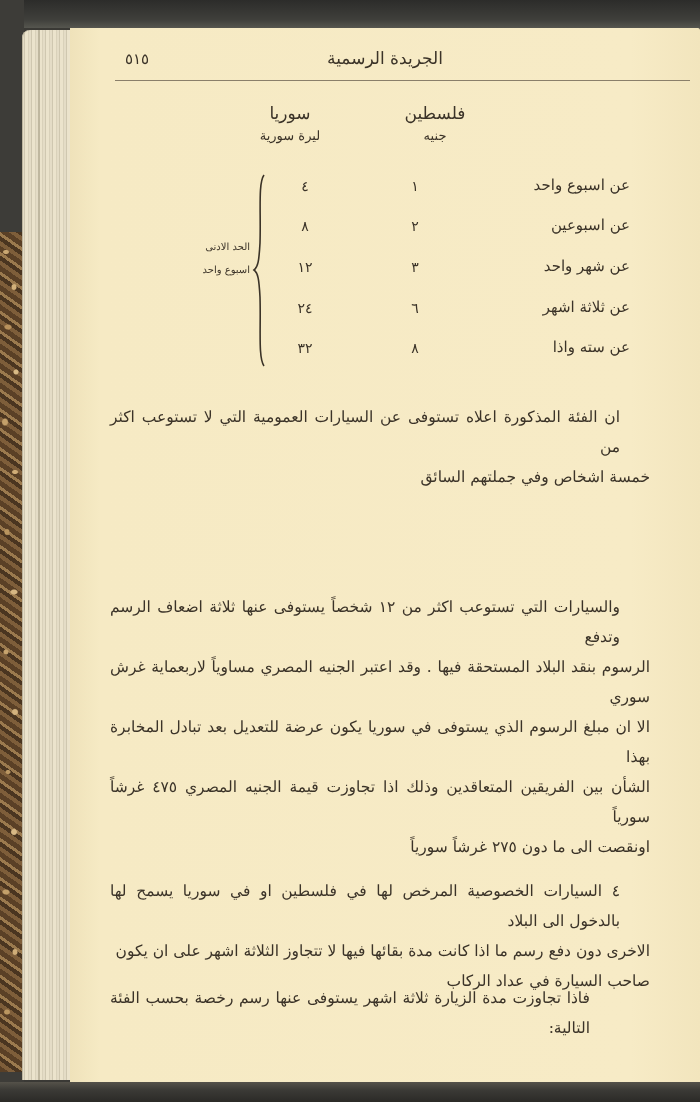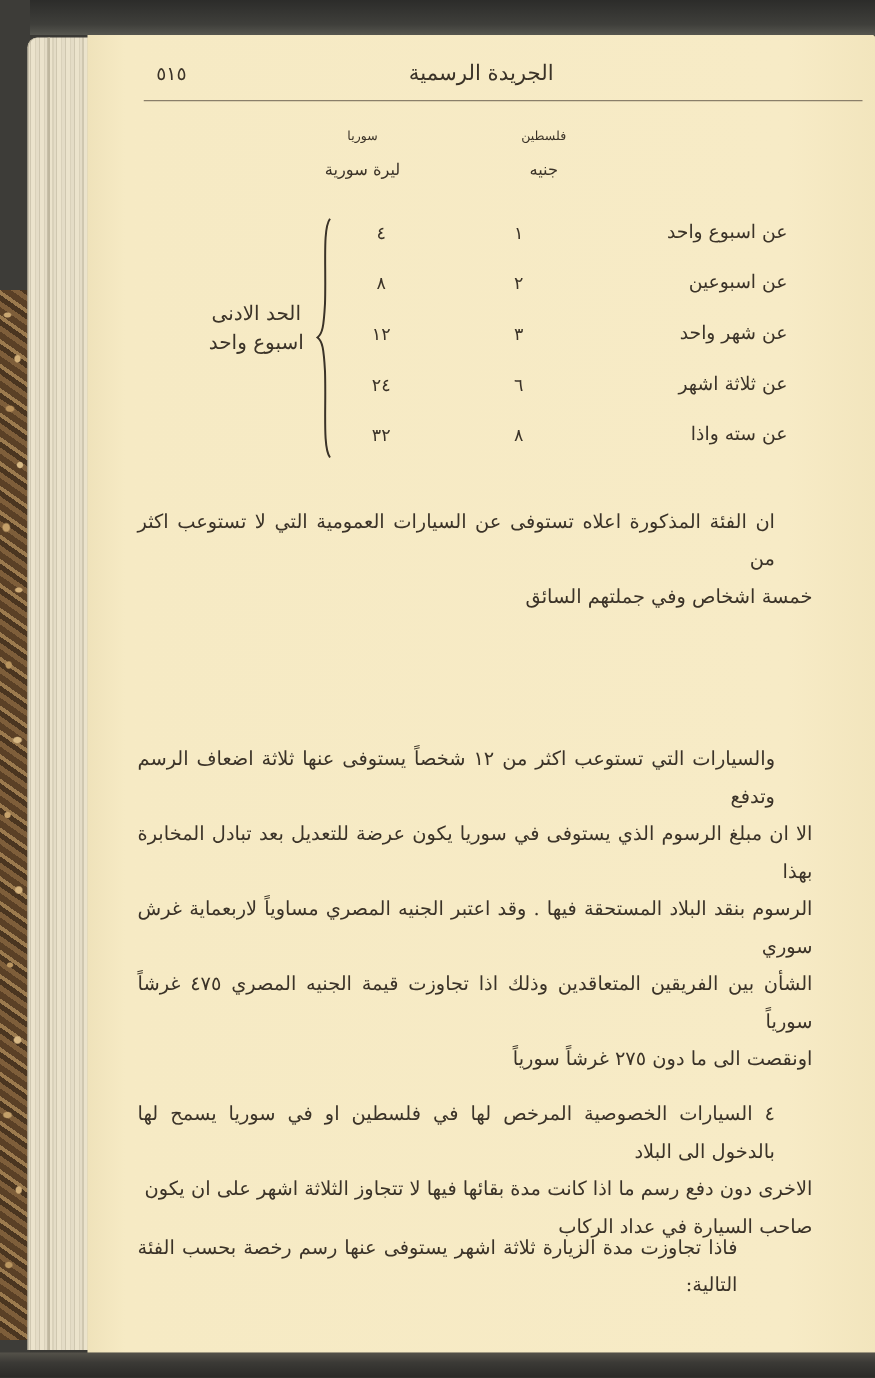--- a/index.html
+++ b/index.html
@@ -75,33 +75,33 @@
       text-align: center; font-size: 17px;
     }
     .page-number {
       position: absolute; top: 22px; left: 55px; font-size: 15px; direction: ltr;
     }
     .header-rule {
       position: absolute; top: 52px; left: 45px; width: 575px; height: 1px;
       background: #8a7f6a;
     }
     .col-head {
-      position: absolute; font-size: 10px; text-align: center; width: 120px;
+      position: absolute; font-size: 17px; text-align: center; width: 120px;
     }
     .row-label {
       position: absolute; right: 70px; font-size: 15px; white-space: nowrap;
     }
     .num {
       position: absolute; font-size: 14px; text-align: center; width: 40px; direction: rtl;
     }
     .brace {
       position: absolute; left: 182px; top: 145px; width: 16px; height: 195px;
     }
     .min-label {
-      position: absolute; font-size: 16px; white-space: nowrap; text-align: center; width: 90px;
+      position: absolute; font-size: 10px; white-space: nowrap; width: 90px;
     }
     .para {
       position: absolute; right: 50px; width: 540px;
       font-size: 15.5px; line-height: 30px; text-align: justify;
     }
     .para p { margin: 0; }
   </style>
 </head>
 <body>
 
@@ -159,22 +159,22 @@
     <div class="min-label" style="top:236px; left:90px;">اسبوع واحد</div>
 
     <div class="para" style="top:374px;">
       <p style="padding-right:30px;">ان الفئة المذكورة اعلاه تستوفى عن السيارات العمومية التي لا تستوعب اكثر من</p>
       <p>خمسة اشخاص وفي جملتهم السائق</p>
     </div>
 
 
     <div class="para" style="top:564px;">
       <p style="padding-right:30px;">والسيارات التي تستوعب اكثر من ١٢ شخصاً يستوفى عنها ثلاثة اضعاف الرسم وتدفع</p>
+      <p>الرسوم بنقد البلاد المستحقة فيها . وقد اعتبر الجنيه المصري مساوياً لاربعماية غرش سوري</p>
       <p>الا ان مبلغ الرسوم الذي يستوفى في سوريا يكون عرضة للتعديل بعد تبادل المخابرة بهذا</p>
-      <p>الرسوم بنقد البلاد المستحقة فيها . وقد اعتبر الجنيه المصري مساوياً لاربعماية غرش سوري</p>
       <p>الشأن بين الفريقين المتعاقدين وذلك اذا تجاوزت قيمة الجنيه المصري ٤٧٥ غرشاً سورياً</p>
       <p>اونقصت الى ما دون ٢٧٥ غرشاً سورياً</p>
     </div>
 
 
     <div class="para" style="top:848px;">
       <p style="padding-right:30px;">٤  السيارات الخصوصية المرخص لها في فلسطين او في سوريا يسمح لها بالدخول الى البلاد</p>
       <p>الاخرى دون دفع رسم ما اذا كانت مدة بقائها فيها لا تتجاوز الثلاثة اشهر على ان يكون</p>
       <p>صاحب السيارة في عداد الركاب</p>
     </div>

